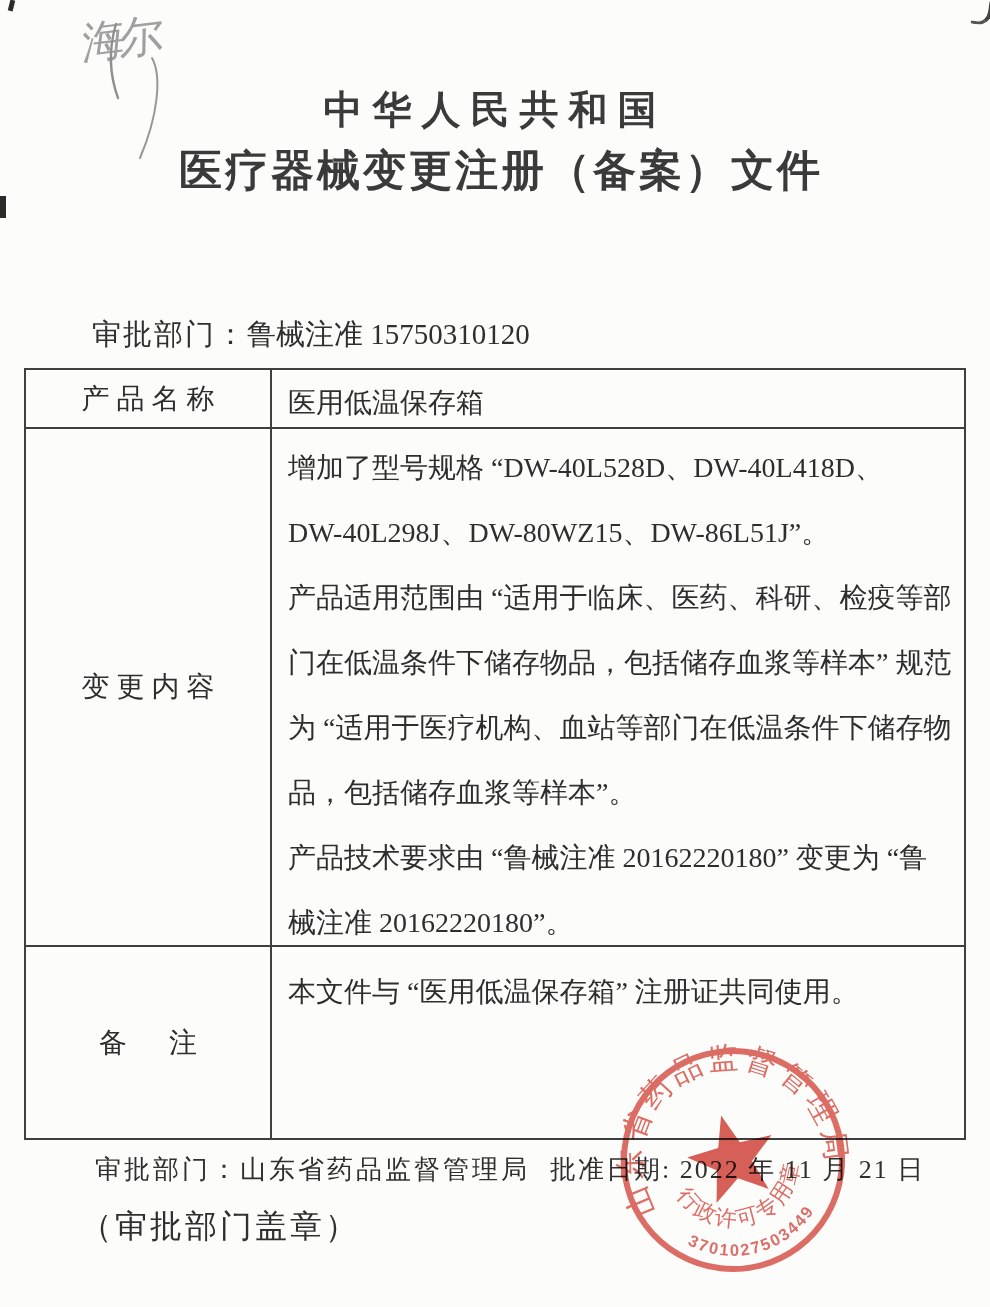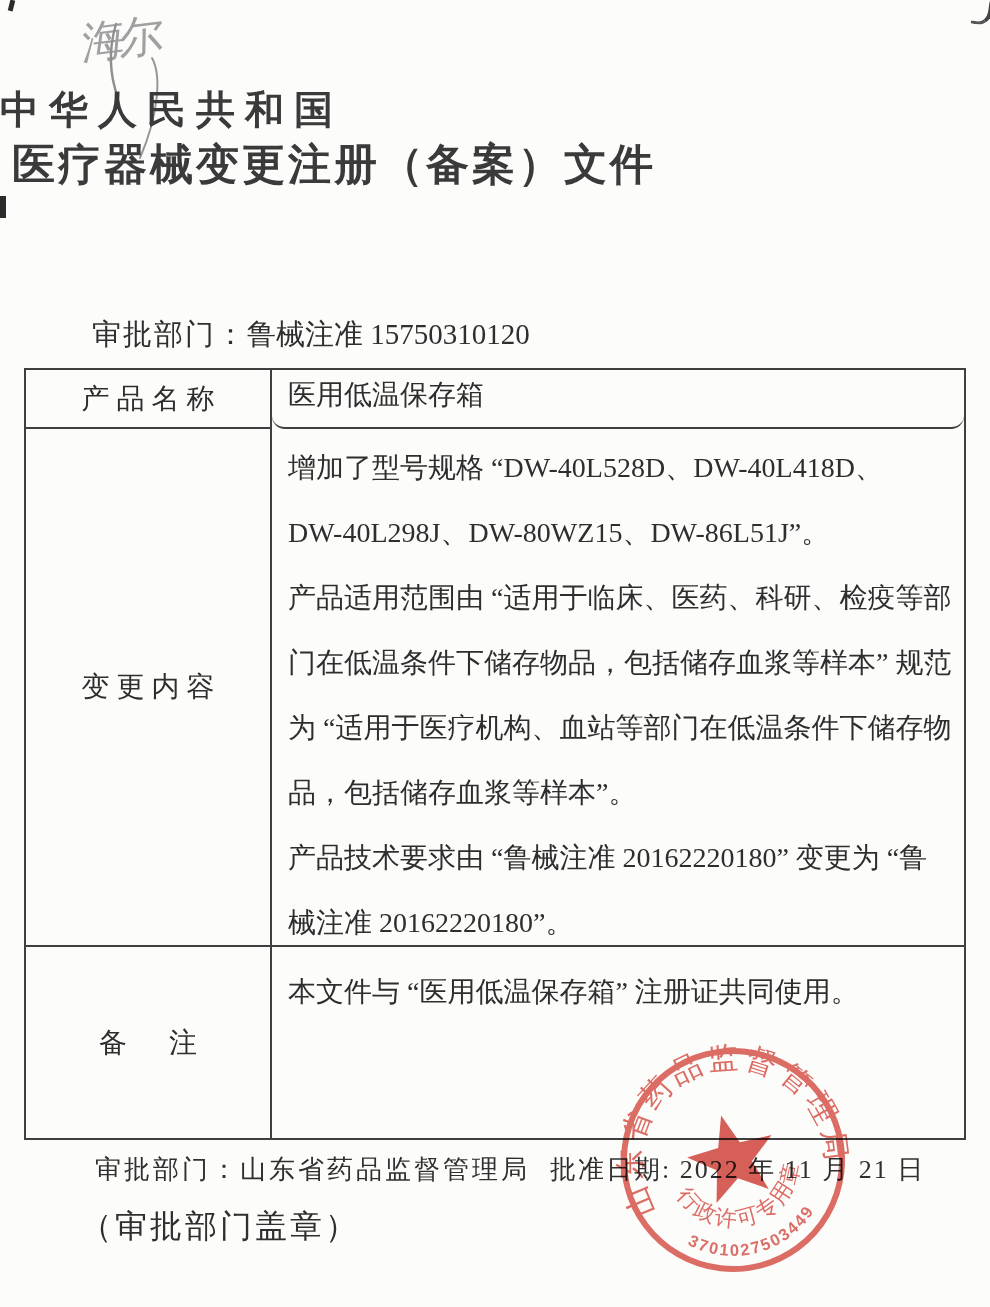--- a/index.html
+++ b/index.html
@@ -17,45 +17,45 @@
     color:#8a8a8a;pointer-events:none;
   }
   .handwriting .hw-text{
     position:absolute;left:4px;top:4px;
     font-size:44px;font-family:"DejaVu Sans",sans-serif;
     transform:rotate(-7deg) skewX(-8deg);opacity:.8;letter-spacing:-6px;
   }
   .handwriting svg{position:absolute;left:0;top:0;}
 
   
-  .title-block{position:absolute;left:0;top:86px;width:100%;
+  .title-block{position:absolute;left:0;top:86px;width:100%;text-align:center;
     font-family:"Liberation Sans","DejaVu Sans",sans-serif;color:#3a3a3a;font-weight:700;}
   .title-line1{font-size:39px;letter-spacing:10px;line-height:48px;}
-  .title-line2{font-size:43px;letter-spacing:3px;line-height:60px;padding-left:12px;}
+  .title-line2{font-size:43px;letter-spacing:3px;line-height:60px;margin-top:6px;padding-left:12px;}
 
   
   .reg-line{position:absolute;left:92px;top:315px;font-size:29px;color:#2f2f2f;}
   .reg-line .reg-label{letter-spacing:2px;}
 
   
   .doc-table{
     position:absolute;left:24px;top:368px;width:942px;height:772px;
     border:2px solid #3f3f3f;box-sizing:border-box;
     display:grid;grid-template-columns:246px 1fr;grid-template-rows:59px 518px 1fr;
     background:transparent;color:#2e2e2e;
   }
   .cell{box-sizing:border-box;}
   .cell.label{
     border-right:2px solid #3f3f3f;
     display:flex;align-items:center;justify-content:center;
     font-size:28px;letter-spacing:7px;text-indent:7px;
   }
   .cell.value{padding-left:16px;padding-right:8px;font-size:28px;}
   .row-border{border-bottom:2px solid #3f3f3f;}
-  .v-center{display:flex;align-items:flex-end;border-radius:13px;}
+  .v-center{display:flex;align-items:flex-start;}
   .lines .tline{line-height:65px;white-space:nowrap;}
   .value.pad-top{padding-top:6px;}
   .value.pad-top3{padding-top:12px;}
 
   
   .footer-left{position:absolute;left:95px;top:1152px;font-size:26px;color:#2f2f2f;letter-spacing:3px;}
   .footer-stamp-note{position:absolute;left:80px;top:1205px;font-size:32px;color:#2f2f2f;letter-spacing:3px;}
   .footer-right{position:absolute;left:550px;top:1152px;font-size:26px;color:#2f2f2f;letter-spacing:2px;white-space:nowrap;}
 
   

